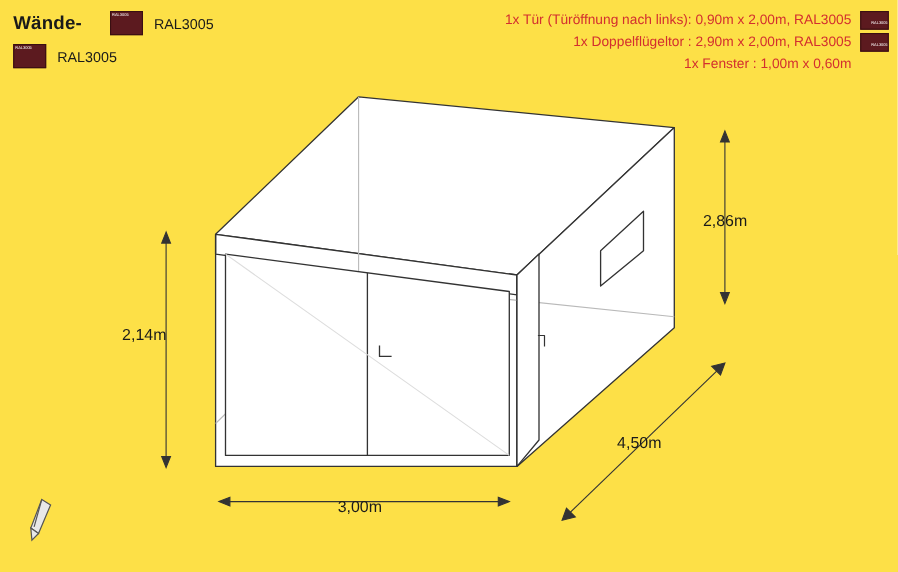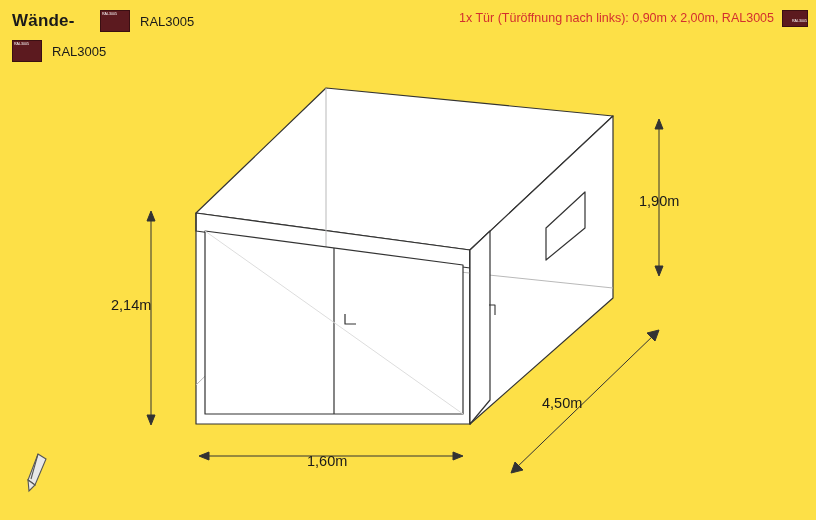--- a/index.html
+++ b/index.html
@@ -109,21 +109,21 @@
   
   .dim {
     position: absolute;
     font-size: 14.5px;
     color: #1a1a1a;
     white-space: nowrap;
   }
   #dim-height-left  { left: 111px; top: 297px; }
   #dim-height-right { left: 639px; top: 193px; }
   #dim-width        { left: 307px; top: 453px; }
-  #dim-depth        { left: 542px; top: 395px; }
+  #dim-depth        { left: 561px; top: 395px; }
 
   
   #pencil-icon {
     position: absolute;
     left: 26px;
     top: 452px;
     width: 28px;
     height: 42px;
   }
 </style>
@@ -200,27 +200,34 @@
   </div>
 
   <div class="specs">
     <div class="spec-line">
       <span>1x Tür (Türöffnung nach links): 0,90m x 2,00m, RAL3005</span>
       <span class="spec-swatch">
         <span class="swatch-text">RAL3005</span>
       </span>
     </div>
     <div class="spec-line">
+      <span>1x Doppelflügeltor : 2,90m x 2,00m, RAL3005</span>
+      <span class="spec-swatch">
+        <span class="swatch-text">RAL3005</span>
+      </span>
+    </div>
+    <div class="spec-line">
+      <span>1x Fenster : 1,00m x 0,60m</span>
       <span class="spec-swatch blank"></span>
     </div>
   </div>
 
   <div class="dim" id="dim-height-left">2,14m</div>
-  <div class="dim" id="dim-height-right">1,90m</div>
-  <div class="dim" id="dim-width">1,60m</div>
+  <div class="dim" id="dim-height-right">2,86m</div>
+  <div class="dim" id="dim-width">3,00m</div>
   <div class="dim" id="dim-depth">4,50m</div>
 
   <svg id="pencil-icon" viewBox="0 0 28 42">
     <g stroke="#555555" stroke-width="1.1" fill="#e8e8e8">
       <polygon points="12,2 20,7 9,33 2,28"></polygon>
       <polygon points="9,33 2,28 3,39"></polygon>
       <line x1="12" y1="2" x2="5" y2="27"></line>
     </g>
   </svg>
 

